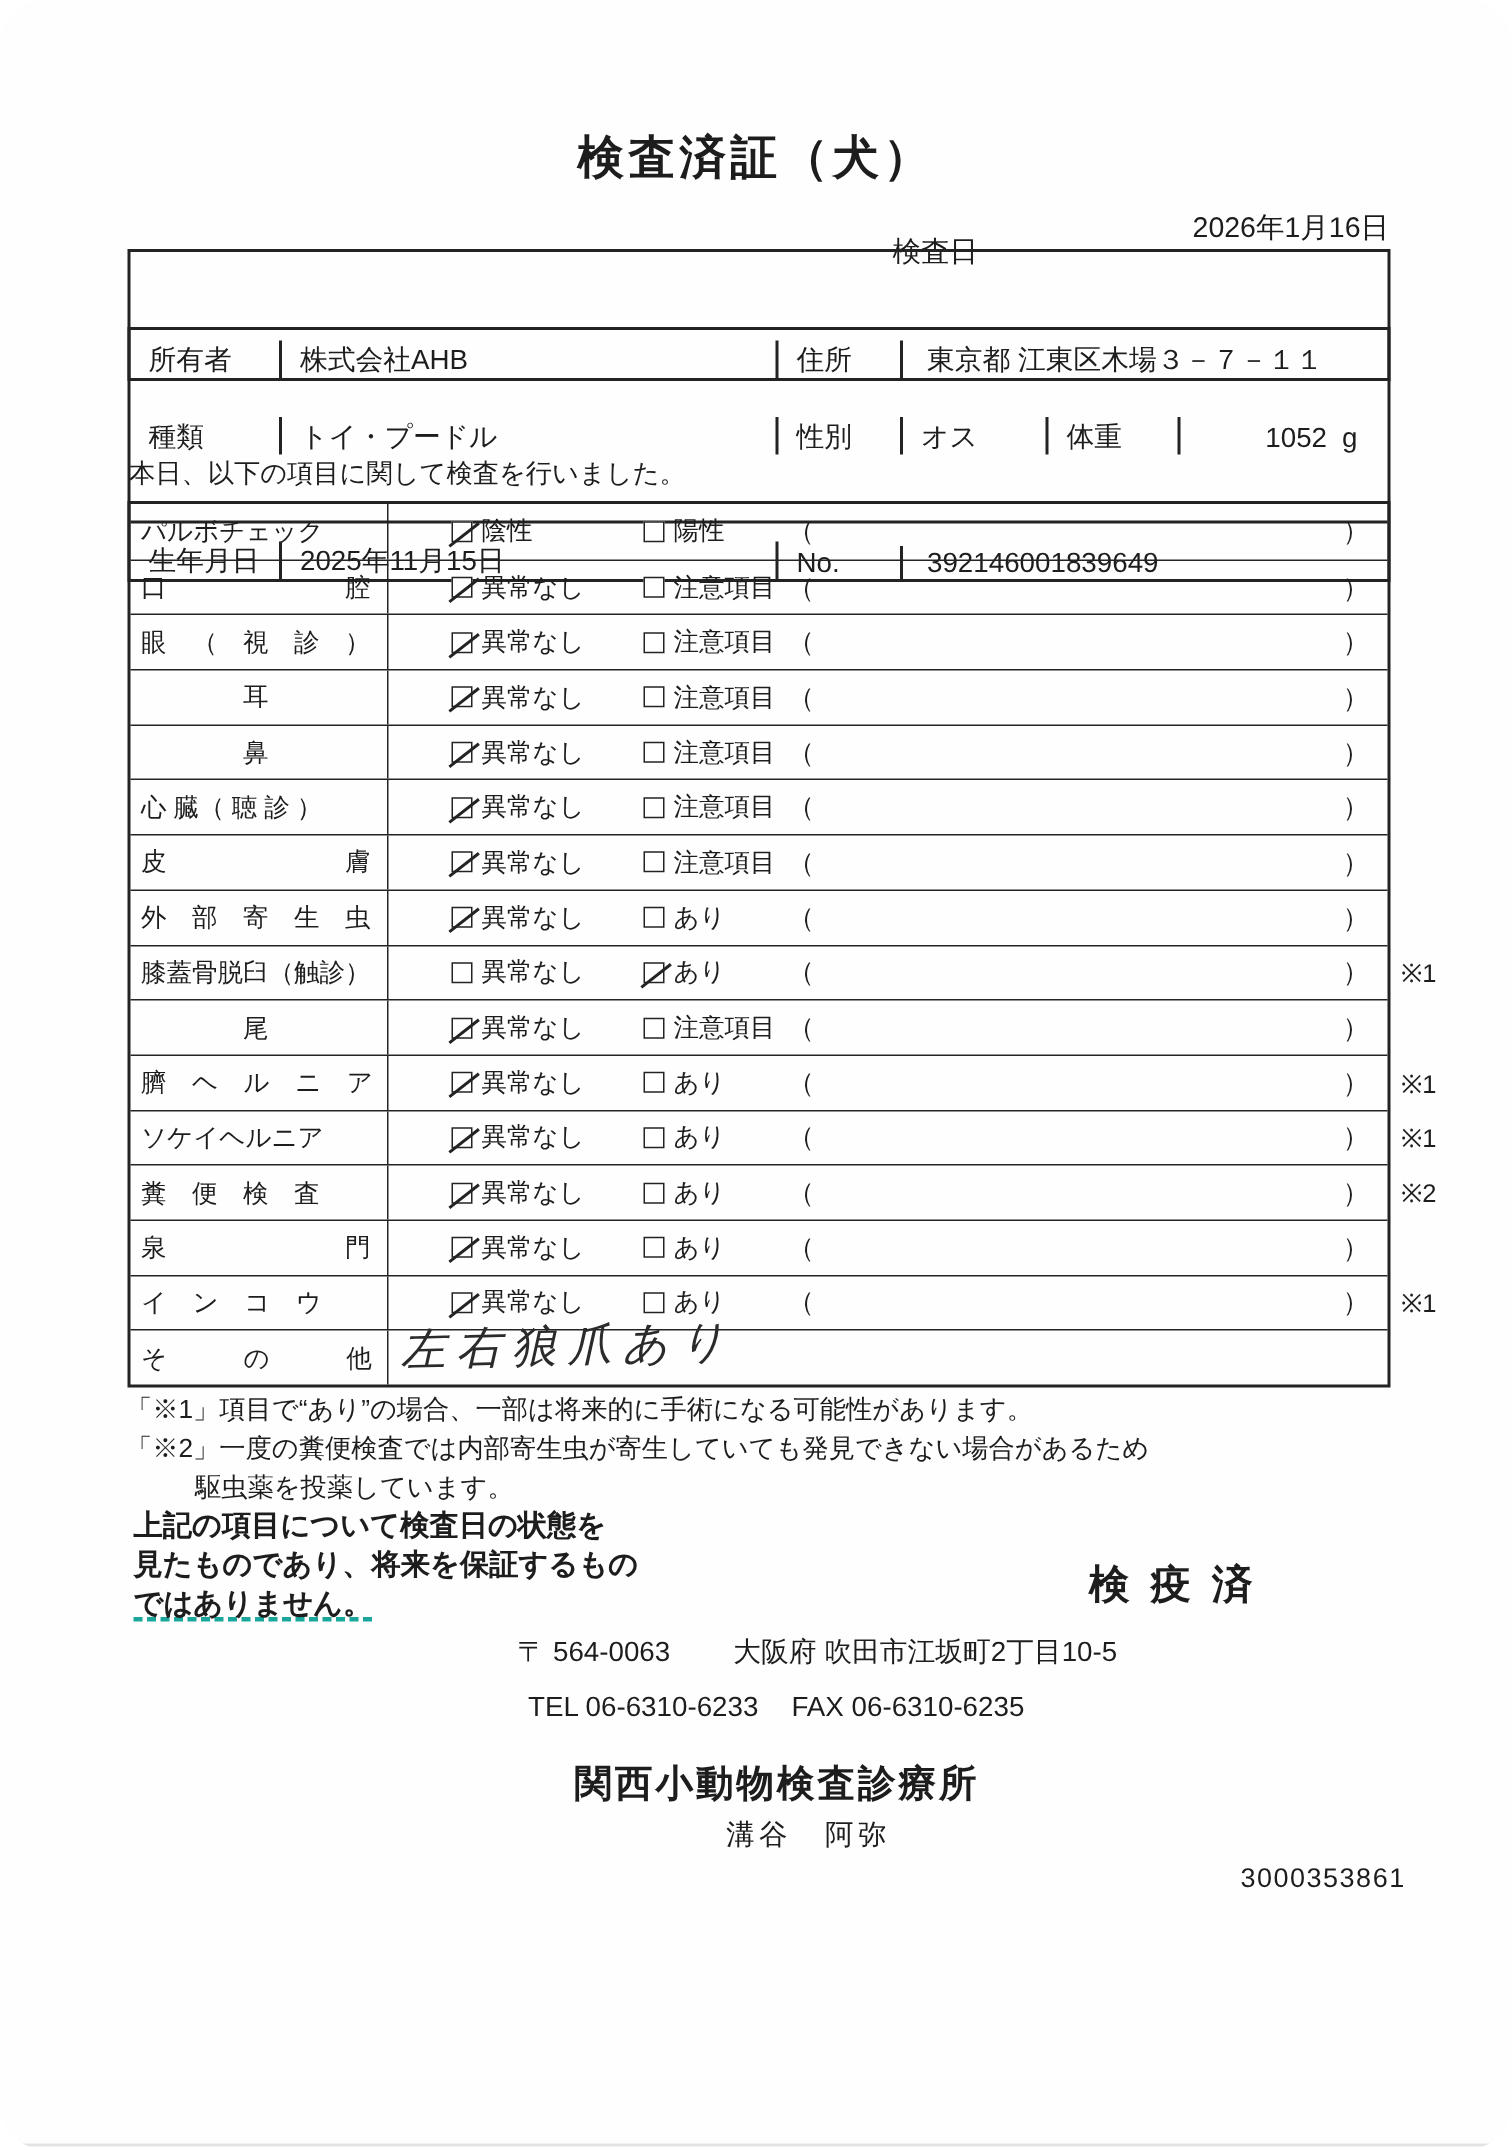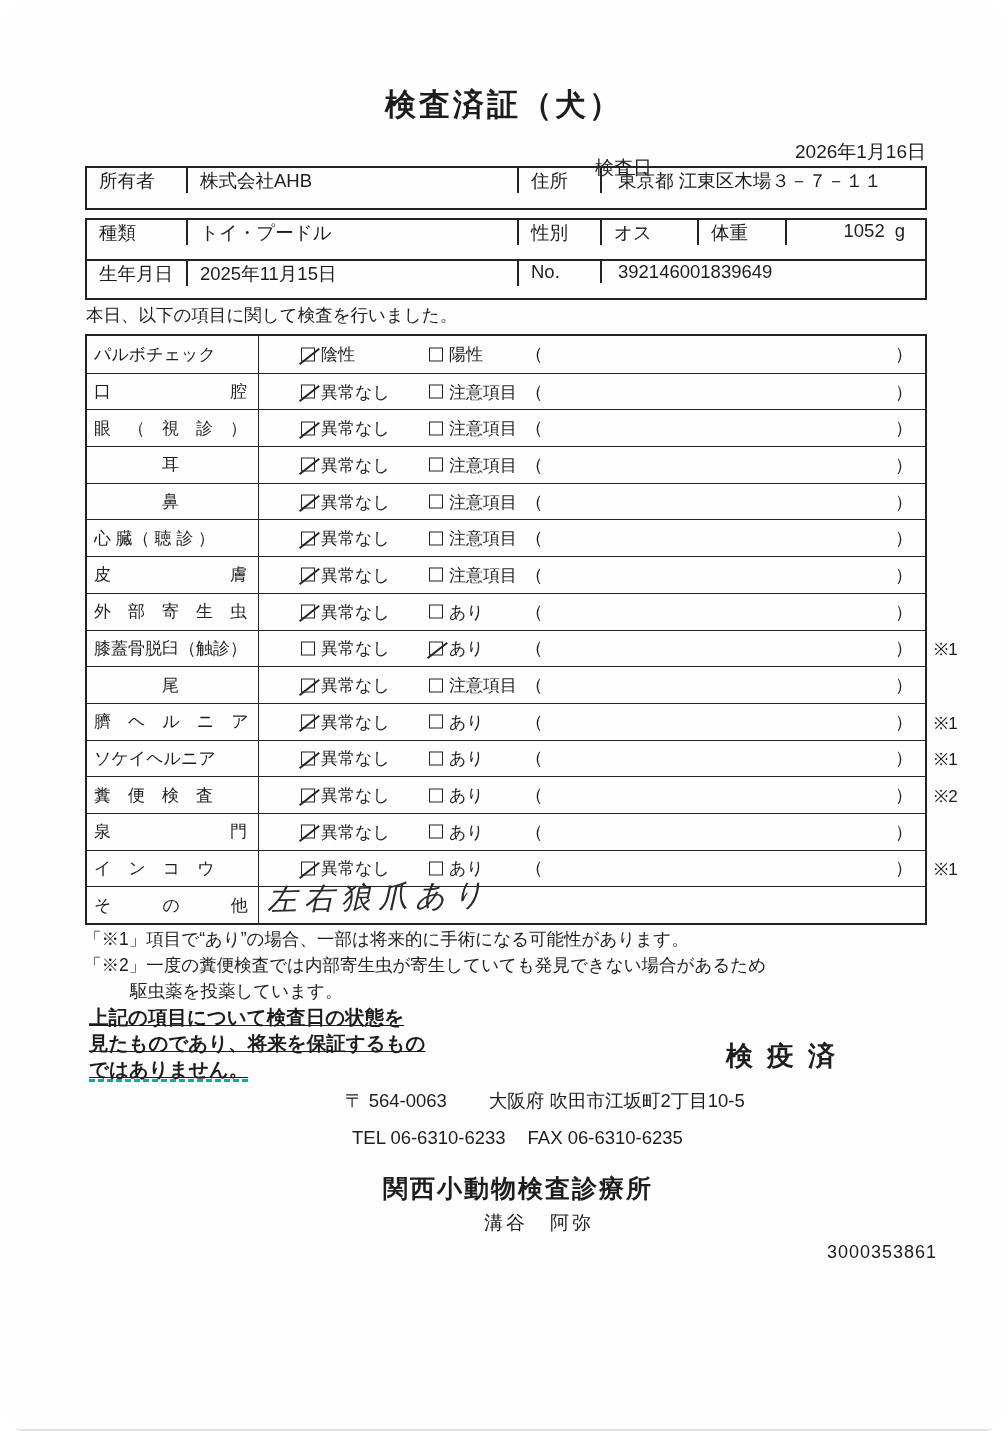--- a/index.html
+++ b/index.html
@@ -10,21 +10,21 @@
   }
   .abs { position:absolute; }
 
   
   .doc-title { left:0; right:0; top:84px; text-align:center; font-size:31px; font-weight:700; letter-spacing:3px; }
   .insp-label { left:595px; top:139px; font-size:19px;margin-top:16px; }
   .insp-value { right:82px; top:139px; font-size:19px; }
 
   
   .tbl { position:absolute; border:2px solid #232323; background:transparent; }
-  .tr { display:flex; align-items:flex-start; }
+  .tr { display:flex; align-items:flex-end;margin-top:44px; }
   .tr + .tr { border-top:2px solid #232323; }
   .td { border-right:2px solid #232323; display:flex; align-items:center; padding:0 12px; font-size:18.5px; white-space:nowrap; overflow:hidden; }
   .td.grow { flex:1; border-right:none;padding-left:16px; }
   .td.wcell { justify-content:flex-end; gap:10px; padding-right:20px; }
 
   
   .chk-table { position:absolute; left:85px; top:334px; width:842px; border:2px solid #232323; }
   .chk-row { display:flex; height:36.7px; position:relative; }
   .chk-row + .chk-row { border-top:1.6px solid #232323; }
   .chk-label { width:172px; border-right:1.6px solid #232323; padding:0 7px; display:flex; align-items:center; font-size:17px; white-space:pre; overflow:hidden; }
@@ -40,21 +40,21 @@
   .paren.open { left:266px; } .paren.close { right:12px; }
   .row-note { position:absolute; left:100%; margin-left:9px; top:50%; transform:translateY(-50%); font-size:17px; white-space:nowrap; }
   .handwriting {
     position:absolute; left:8px; top:-10px; font-family:"DejaVu Serif", serif; font-style:italic;
     font-size:30px; letter-spacing:7px; transform:rotate(-1.5deg); color:#2b2b2b; white-space:nowrap;
   }
 
   
   .notes { left:84px; top:926px; font-size:17.5px; line-height:26px; }
   .notes .indent { padding-left:46px; }
-  .disclaimer { left:89px; top:1004px; font-size:19.5px; font-weight:700; line-height:26px;text-decoration:underline; }
+  .disclaimer { left:89px; top:1004px; font-size:19.5px; font-weight:700; line-height:26px; }
   .teal-under { text-decoration:underline; text-decoration-style:dashed; text-decoration-color:#1ba69b; text-decoration-thickness:2.5px; text-underline-offset:3px; }
 
   
   .stamp { left:726px; top:1038px; font-size:27px; font-weight:600; letter-spacing:14px; }
   .addr-line { left:345px; top:1088px; font-size:18.5px; display:flex; gap:42px; white-space:nowrap; }
   .tel-line { left:352px; top:1127px; font-size:18.5px; display:flex; gap:22px; white-space:nowrap; }
   .clinic-name { left:383px; top:1172px; font-size:25px; font-weight:600; letter-spacing:2px; }
   .clinic-person { left:484px; top:1210px; font-size:19px; letter-spacing:3px; }
   .doc-number { left:827px; top:1242px; font-size:18px; letter-spacing:1px; }
   .scan-edge { left:0; right:0; bottom:2px; height:2px; background:#e3e3e3; }

